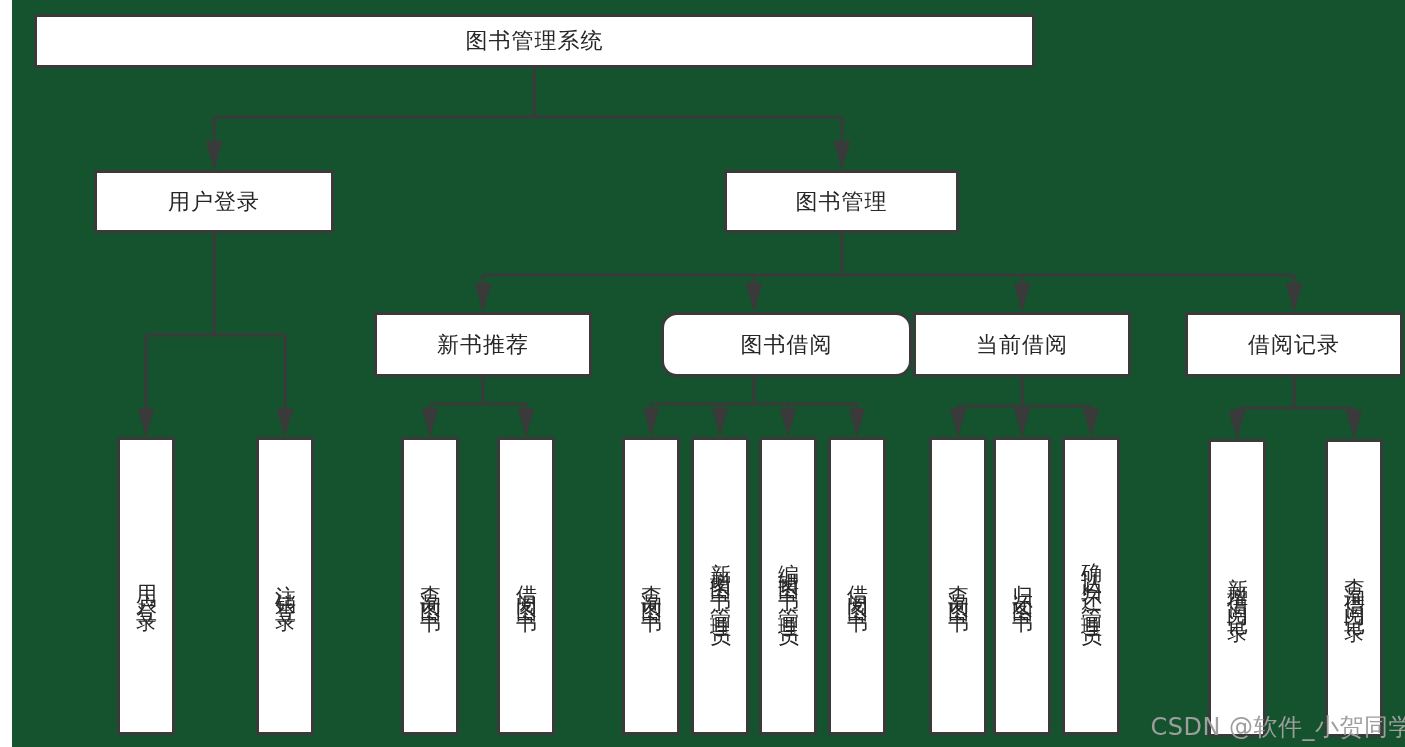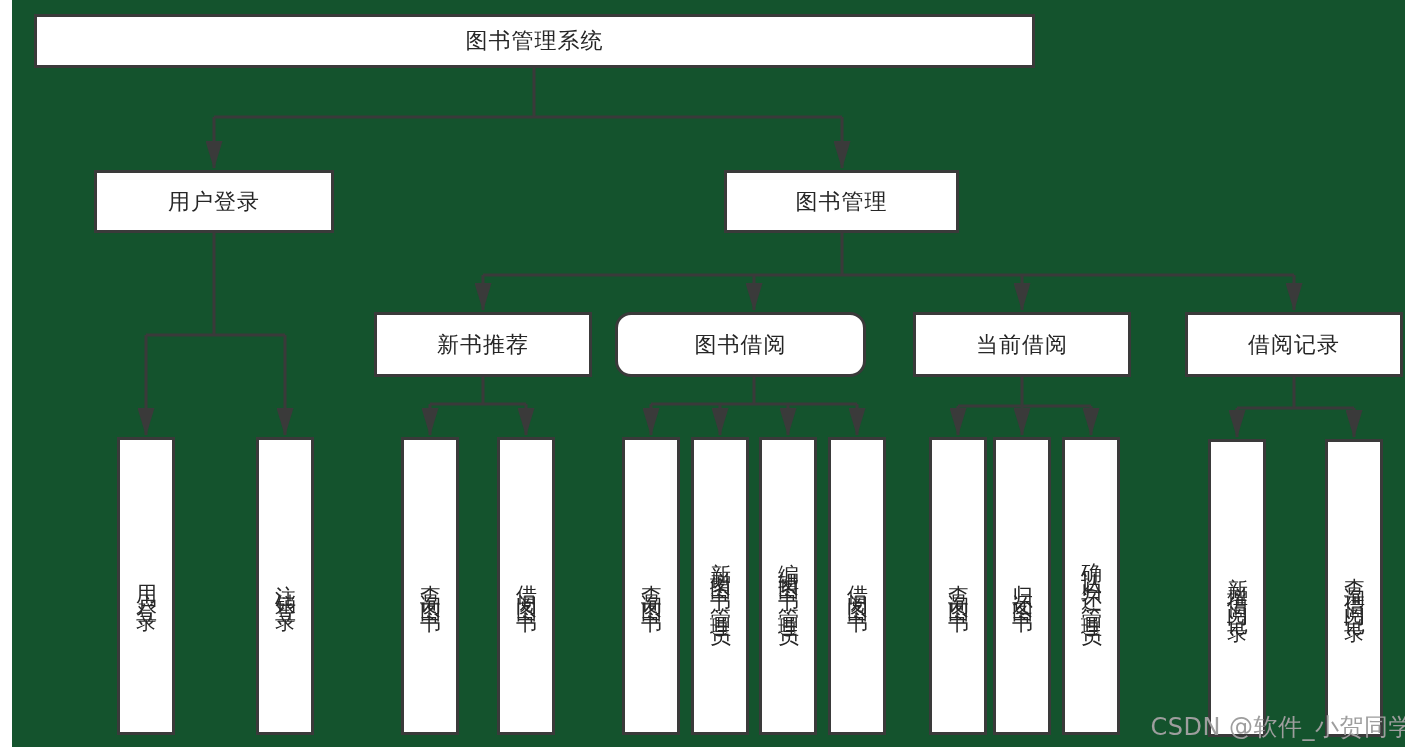--- a/index.html
+++ b/index.html
@@ -123,21 +123,21 @@
   <div class="node" style="left:82px; top:170px; width:240px; height:63px;">
     <span>用户登录</span>
   </div>
   <div class="node" style="left:712px; top:170px; width:235px; height:63px;">
     <span>图书管理</span>
   </div>
 
   <div class="node" style="left:362px; top:312px; width:218px; height:65px;">
     <span>新书推荐</span>
   </div>
-  <div class="node" style="left:603px; top:312px; width:251px; height:65px;border-radius:16px;">
+  <div class="node" style="left:649px; top:312px; width:251px; height:65px;border-radius:16px;">
     <span>图书借阅</span>
   </div>
   <div class="node" style="left:1173px; top:312px; width:218px; height:65px;">
     <span>借阅记录</span>
   </div>
   <div class="node" style="left:901px; top:312px; width:218px; height:65px;">
     <span>当前借阅</span>
   </div>
 
   <div class="leaf" style="left:105px; top:437px; width:58px; height:298px;">

